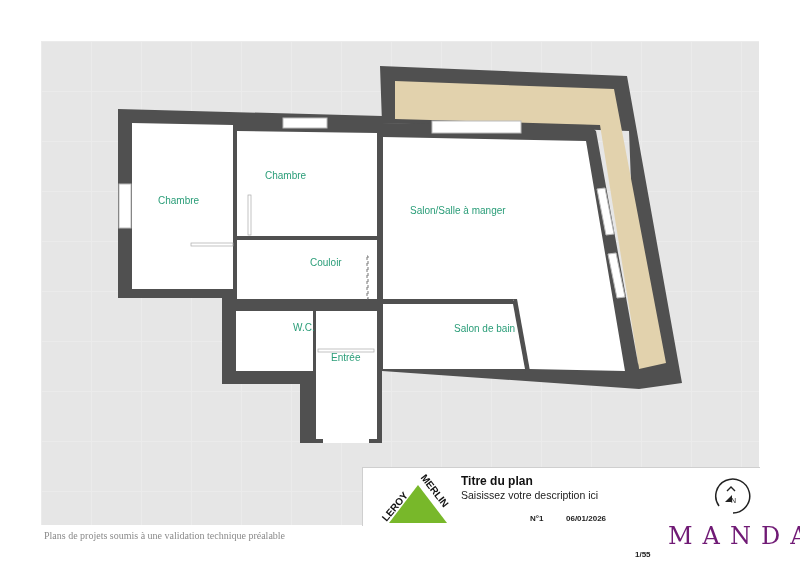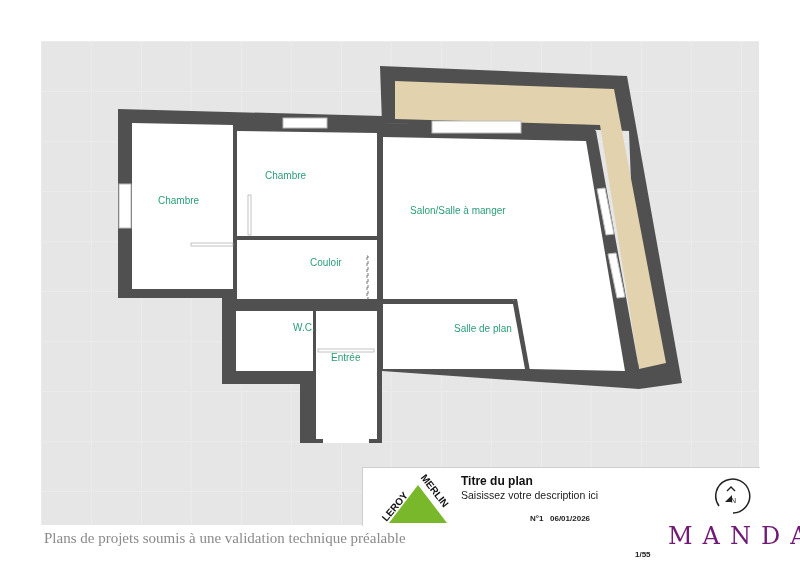--- a/index.html
+++ b/index.html
@@ -3,21 +3,21 @@
 <meta charset="utf-8">
 <style>
   html, body { margin:0; padding:0; }
   body { width:800px; height:565px; background:#ffffff; position:relative; overflow:hidden; font-family:"Liberation Sans", sans-serif; }
   .canvas { position:absolute; left:41px; top:41px; width:718px; height:484px; background:#e6e6e6;
     background-image: linear-gradient(#ebebeb 1px, transparent 1px), linear-gradient(90deg, #ebebeb 1px, transparent 1px);
     background-size: 50px 50px; }
   svg.plan { position:absolute; left:0; top:0; }
   .room-label { position:absolute; color:#2a9d78; font-size:10px; white-space:nowrap; }
   .watermark { position:absolute; color:rgba(255,255,255,0.75); font-size:22px; font-weight:bold; letter-spacing:1px; white-space:nowrap; }
-  .disclaimer { position:absolute; left:44px; top:530px; font-family:"Liberation Serif", serif; font-size:15px; color:#8a8a8a; }
+  .disclaimer { position:absolute; left:44px; top:530px; font-family:"Liberation Serif", serif; font-size:10px; color:#8a8a8a; }
   .cartouche { position:absolute; left:362px; top:467px; width:397px; height:58px; background:#ffffff; border-top:1px solid #cfcfcf; border-left:1px solid #cfcfcf; }
   .logo { position:absolute; left:10px; top:0; width:90px; height:58px; }
   .plan-title { position:absolute; left:98px; top:6px; font-size:12px; font-weight:bold; color:#111; }
   .plan-desc { position:absolute; left:98px; top:21px; font-size:10.5px; color:#222; }
   .meta { position:absolute; top:46px; font-size:8px; font-weight:bold; color:#222; }
   .compass { position:absolute; left:711px; top:476px; width:40px; height:40px; }
   .manda { position:absolute; left:668px; top:522px; font-size:24px; letter-spacing:10px; color:#701a75; font-family:"DejaVu Serif", serif; }
 </style>
 </head>
 <body>
@@ -57,37 +57,37 @@
     <rect x="207" y="154" width="3" height="40" fill="#fff" stroke="#aaa" stroke-width="0.7"></rect>
     <rect x="277" y="308" width="56" height="3" fill="#fff" stroke="#aaa" stroke-width="0.7"></rect>
     <rect x="326" y="215" width="1" height="43" fill="none" stroke="#777" stroke-dasharray="3,3"></rect>
   </svg>
 
   <div class="room-label" style="left:117px;top:154px;">Chambre</div>
   <div class="room-label" style="left:224px;top:129px;">Chambre</div>
   <div class="room-label" style="left:369px;top:164px;">Salon/Salle à manger</div>
   <div class="room-label" style="left:269px;top:216px;">Couloir</div>
   <div class="room-label" style="left:220px;top:281px;margin-left:32px;">W.C.</div>
-  <div class="room-label" style="left:413px;top:282px;">Salle de plan</div>
+  <div class="room-label" style="left:413px;top:282px;">Salon de bain</div>
   <div class="room-label" style="left:290px;top:311px;">Entrée</div>
 
 </div>
 
 <div class="disclaimer">Plans de projets soumis à une validation technique préalable</div>
 
 <div class="cartouche">
   <svg class="logo" viewBox="0 0 90 58">
     <polygon points="45,17 74,55 16,55" fill="#78b82a"></polygon>
     <text x="6" y="50" font-size="10" font-weight="bold" fill="#111" font-family="Liberation Sans, sans-serif" transform="rotate(-50 14 44)">LEROY</text>
     <text x="48" y="12" font-size="10" font-weight="bold" fill="#111" font-family="Liberation Sans, sans-serif" transform="rotate(52 50 10)">MERLIN</text>
   </svg>
   <div class="plan-title">Titre du plan</div>
   <div class="plan-desc">Saisissez votre description ici</div>
   <div class="meta" style="left:121px;padding-left:46px;">N°1</div>
-  <div class="meta" style="left:160px;padding-left:27px;">06/01/2026</div>
+  <div class="meta" style="left:176px;padding-left:27px;">06/01/2026</div>
   <div class="meta" style="left:272px;margin-top:36px;">1/55</div>
 </div>
 
 <svg class="compass" viewBox="0 0 40 40">
   <path d="M 8 30 A 17 17 0 1 1 22 37" fill="none" stroke="#222" stroke-width="1.5"></path>
   <polyline points="16,15 20,11 24,15" fill="none" stroke="#222" stroke-width="1.4"></polyline>
   <polygon points="14,26 21,19 21,26" fill="#222"></polygon>
   <text x="20" y="27" font-size="7" fill="#222" font-family="Liberation Sans, sans-serif">N</text>
 </svg>
 

